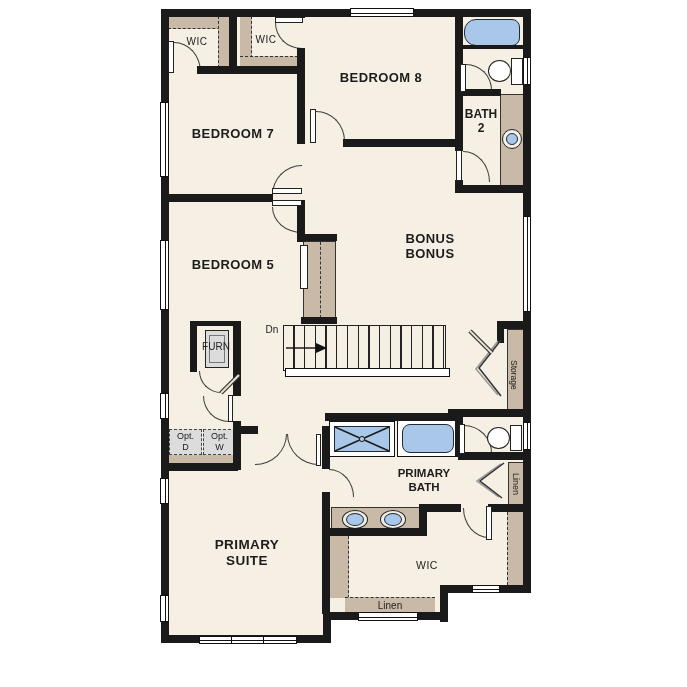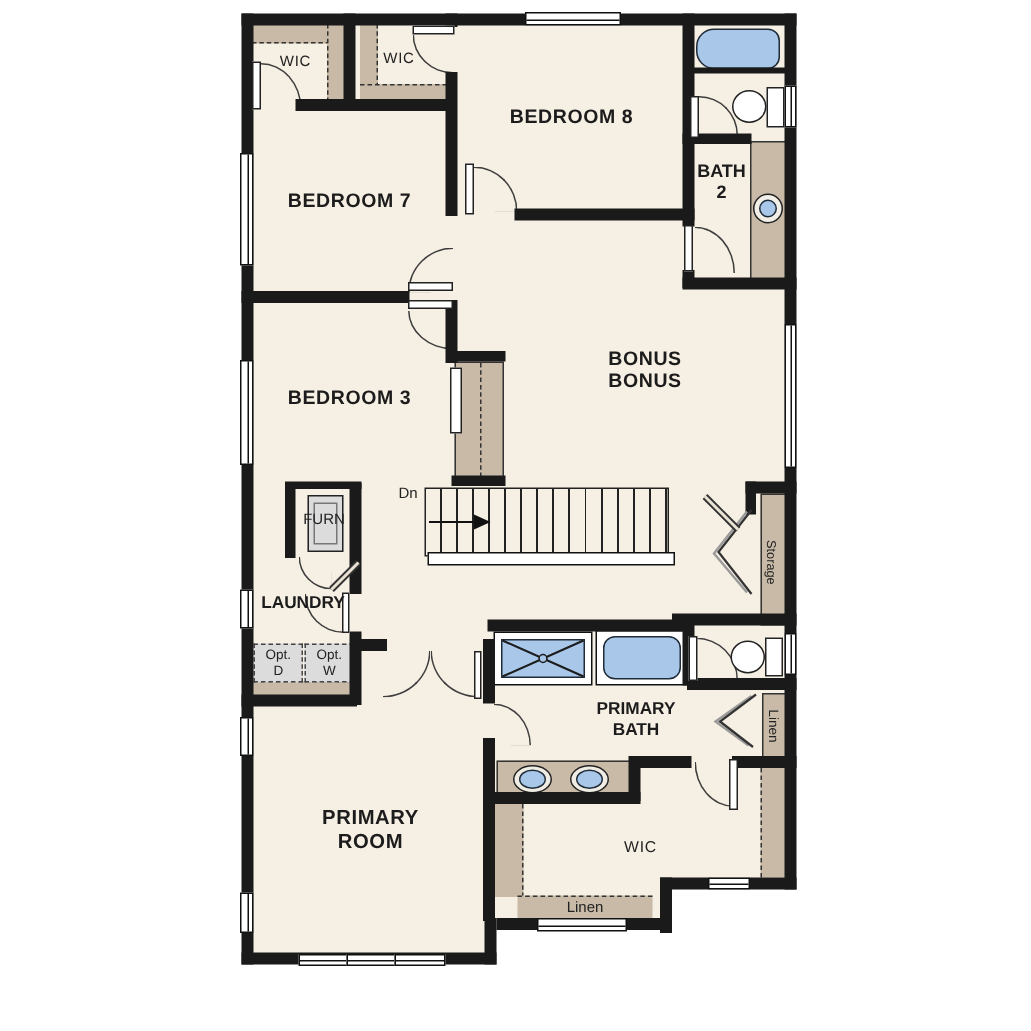--- a/index.html
+++ b/index.html
@@ -177,40 +177,39 @@
   <div class="win win-h" style="left:358px;top:612px;width:60px;height:9px;"></div>
   <div class="win win-h" style="left:472px;top:585px;width:28px;height:8px;"></div>
   <div class="win win-v" style="left:523px;top:57px;width:8px;height:28px;"></div>
   <div class="win win-v" style="left:523px;top:216px;width:8px;height:96px;"></div>
   <div class="win win-v" style="left:523px;top:422px;width:8px;height:28px;"></div>
 
   <div class="lbl lbl-sm" style="left:172px;top:36px;width:50px;font-size:10px;letter-spacing:.5px;">WIC</div>
   <div class="lbl lbl-sm" style="left:241px;top:34px;width:50px;font-size:10px;letter-spacing:.5px;">WIC</div>
   <div class="lbl" style="left:306px;top:70px;width:150px;font-size:13px;letter-spacing:.4px;">BEDROOM 8</div>
   <div class="lbl" style="left:158px;top:126px;width:150px;font-size:13px;letter-spacing:.4px;">BEDROOM 7</div>
-  <div class="lbl" style="left:158px;top:257px;width:150px;font-size:13px;letter-spacing:.4px;">BEDROOM 3</div>
+  <div class="lbl" style="left:158px;top:257px;width:150px;font-size:13px;letter-spacing:.4px;">BEDROOM 5</div>
   <div class="lbl" style="left:456px;top:107px;width:50px;font-size:12px;">
     <div>BATH</div>
     <div>2</div>
   </div>
   <div class="lbl" style="left:355px;top:231px;width:150px;font-size:13px;letter-spacing:.4px;">
     <div>BONUS</div>
     <div>BONUS</div>
   </div>
   <div class="lbl lbl-sm" style="left:191px;top:341px;width:50px;font-size:10px;">FURN</div>
-  <div class="lbl" style="left:127px;top:396px;width:150px;font-size:11.5px;">LAUNDRY</div>
   <div class="lbl lbl-sm vtext" style="left:509px;top:345px;height:60px;font-size:8.5px;">Storage</div>
   <div class="lbl" style="left:349px;top:467px;width:150px;font-size:11.5px;">
     <div>PRIMARY</div>
     <div>BATH</div>
   </div>
   <div class="lbl lbl-sm vtext" style="left:510px;top:466px;height:36px;font-size:9px;">Linen</div>
   <div class="lbl" style="left:172px;top:537px;width:150px;font-size:13.5px;letter-spacing:.4px;">
     <div>PRIMARY</div>
-    <div>ROOM</div>
+    <div>SUITE</div>
   </div>
   <div class="lbl lbl-sm" style="left:352px;top:559px;width:150px;font-size:10.5px;letter-spacing:.5px;">WIC</div>
 
   <svg id="overlay" width="687" height="687" viewBox="0 0 687 687">
     <g>
       <line x1="335" y1="427" x2="389" y2="451" stroke="#1c1c1c" stroke-width="1.4"></line>
       <line x1="335" y1="451" x2="389" y2="427" stroke="#1c1c1c" stroke-width="1.4"></line>
       <circle cx="362" cy="439" r="2.6" fill="#a9c8e9" stroke="#1c1c1c" stroke-width="1"></circle>
     </g>
     <g>

